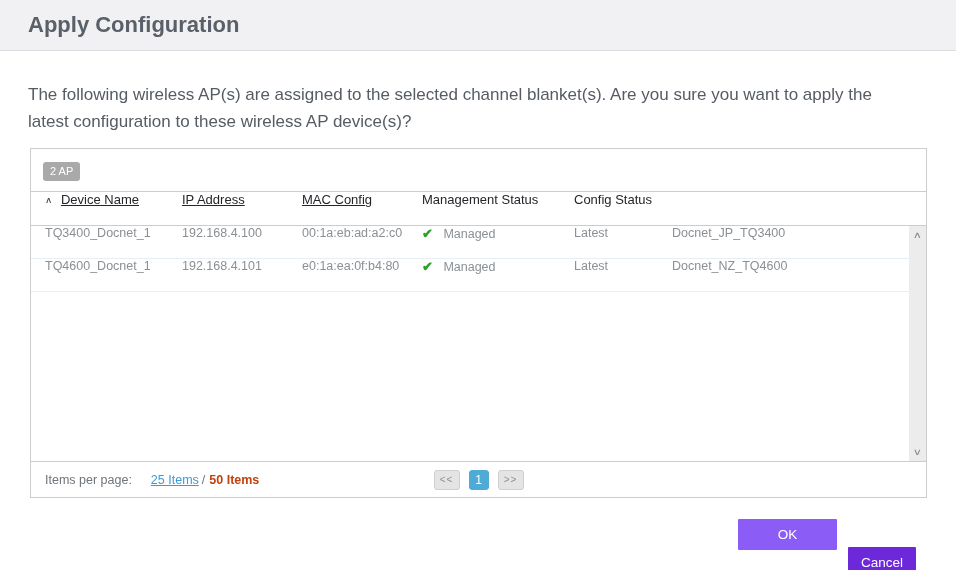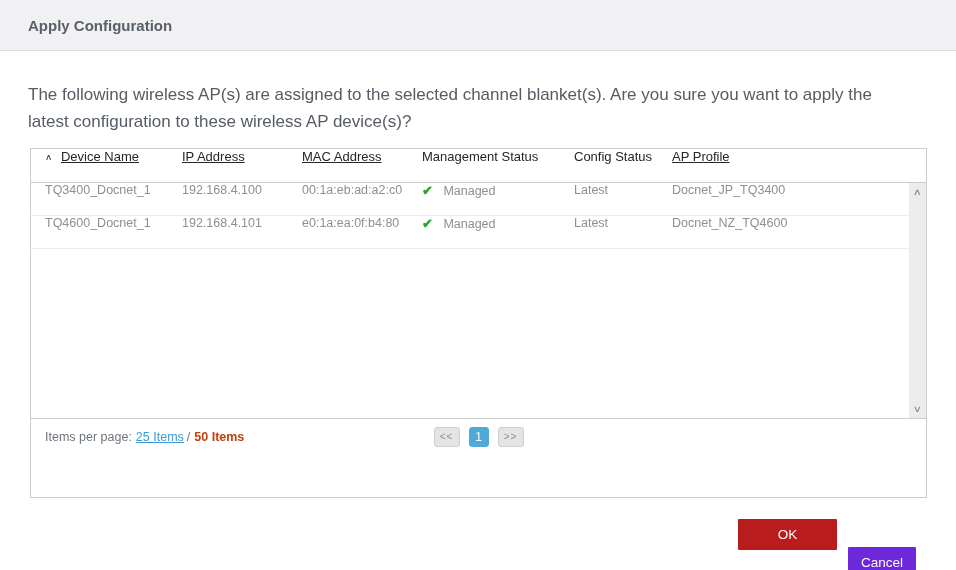--- a/index.html
+++ b/index.html
@@ -5,21 +5,21 @@
   * { margin: 0; padding: 0; box-sizing: border-box; }
   html, body { width: 956px; height: 570px; background: #ffffff; }
   body { font-family: "Liberation Sans", sans-serif; position: relative; overflow: hidden; }
 
   
   .titlebar {
     position: absolute; top: 0; left: 0; width: 956px; height: 51px;
     background: #f1f1f3; border-bottom: 1px solid #dddde1;
     display: flex; align-items: center; padding-left: 28px;
   }
-  .titlebar h1 { font-size: 15px; font-weight: bold; color: #596069; }
+  .titlebar h1 { font-size: 22px; font-weight: bold; color: #596069; }
 
   
   .message {
     position: absolute; left: 28px; top: 81px; width: 886px;
     font-size: 17px; color: #565c64; line-height: 27px;
   }
 
   
   .table-box {
     position: absolute; left: 30px; top: 148px; width: 897px; height: 350px;
@@ -62,21 +62,21 @@
   }
   .vscroll .arrow { color: #8c8c8c; font-size: 9px; padding: 4px 0; cursor: pointer; transform: scaleX(1.4); }
 
   
   .pag-bar {
     height: 36px; border-top: 1px solid #cccccc;
     display: flex; align-items: center; position: relative;
     font-size: 12.5px; color: #6e747b;
   }
   .pag-left { padding-left: 14px; }
-  .pag-left a { color: #3a9bd5; text-decoration: underline; cursor: pointer; margin: 0 3px 0 4px; }
+  .pag-left a { color: #3a9bd5; text-decoration: underline; cursor: pointer; margin: 0 3px 0 19px; }
   .pag-total { font-weight: bold; color: #c2410c; margin-left: 4px; }
   .pag-center {
     position: absolute; left: 50%; transform: translateX(-50%);
     display: flex; gap: 9px; align-items: center;
   }
   .pg-btn {
     min-width: 26px; height: 20px; padding: 0 5px;
     background: #e4e4e4; border: 1px solid #cfcfcf; border-radius: 3px;
     color: #909090; font-size: 10px; line-height: 18px; text-align: center; cursor: pointer;
     letter-spacing: 1px;
@@ -85,51 +85,51 @@
     background: #4fabd6; border-color: #4fabd6; color: #ffffff;
     min-width: 20px; font-size: 12px; letter-spacing: 0;
   }
 
   
   .btn {
     position: absolute; top: 519px; height: 31px; border: none;
     color: #ffffff; font-size: 13.5px; font-family: "Liberation Sans", sans-serif;
     cursor: pointer; border-radius: 1px;
   }
-  .btn-ok { left: 738px; width: 99px; background: #b91c1c; }
+  .btn-ok { left: 738px; width: 99px; background: #8b5cf6; }
   .btn-cancel { left: 848px; width: 68px; background: #6d28d9; margin-top: 28px; }
 </style>
 </head>
 <body>
 
 <div class="titlebar">
   <h1>Apply Configuration</h1>
 </div>
 
 <div class="message">The following wireless AP(s) are assigned to the selected channel blanket(s). Are you sure you want to apply the latest configuration to these wireless AP device(s)?</div>
 
 <div class="table-box">
 
+  <div class="badge-bar">
+    <span class="count-badge">2 AP</span>
+  </div>
 
   <div class="hdr-row">
     <div class="col-device sortable">
       <span class="sort-caret">∧</span>
       <span class="lbl">Device Name</span>
     </div>
     <div class="col-ip sortable">
       <span class="lbl">IP Address</span>
     </div>
     <div class="col-mac sortable">
-      <span class="lbl">MAC Address</span>
+      <span class="lbl">MAC Config</span>
     </div>
     <div class="col-mgmt">Management Status</div>
     <div class="col-config">Config Status</div>
-    <div class="col-profile sortable">
-      <span class="lbl">AP Profile</span>
-    </div>
   </div>
 
   <div class="tbody">
     <div class="trow">
       <div class="col-device">TQ3400_Docnet_1</div>
       <div class="col-ip">192.168.4.100</div>
       <div class="col-mac">00:1a:eb:ad:a2:c0</div>
       <div class="col-mgmt">
         <span class="check-icon">✔</span>
         <span>Managed</span>

